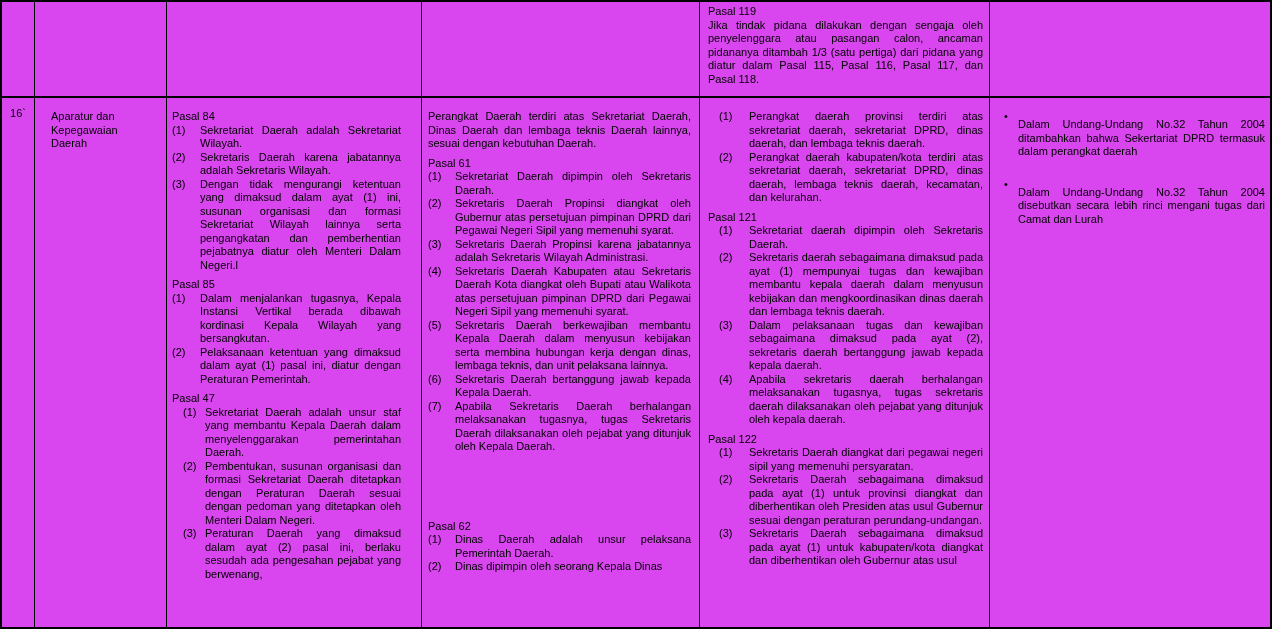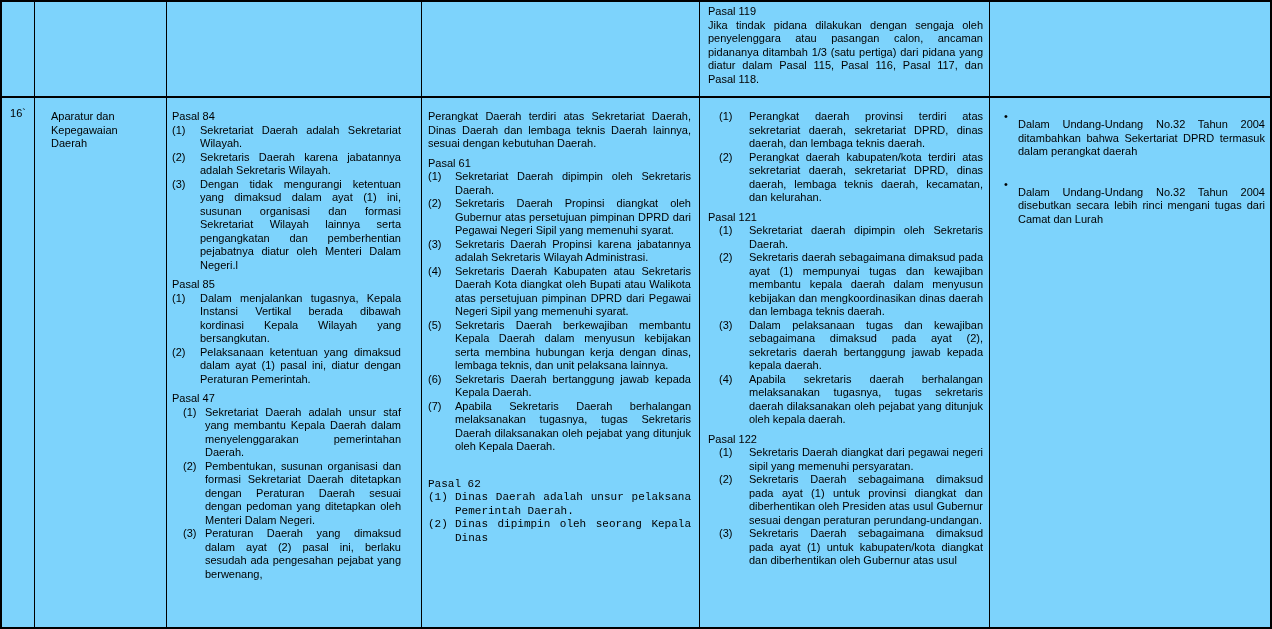--- a/index.html
+++ b/index.html
@@ -1,20 +1,20 @@
 <!DOCTYPE html>
 <html><head>
 <meta charset="utf-8">
 <style>
   * { margin:0; padding:0; box-sizing:border-box; }
   html,body { background:#e9e9e9; }
   body { font-family:"Liberation Sans", sans-serif; }
   .page {
     position:relative; width:1272px; height:629px;
-    background:#7dd3fc; color:#000000; overflow:hidden;
+    background:#d946ef; color:#000000; overflow:hidden;
   }
   .tbl {
     position:absolute; left:0; top:0; width:1272px; height:629px;
     border:2px solid #000;
   }
   .row { display:grid; grid-template-columns:33px 132px 255px 278px 290px 1fr; }
   .row-top  { height:96px; border-bottom:2px solid #000; }
   .row-main { height:529px; }
   .cell {
     border-right:1px solid #000; overflow:hidden;
@@ -32,21 +32,21 @@
   .c2 { text-align:left; padding-left:16px; padding-right:20px; }
   .c3 { padding-left:5px;  padding-right:20px; }
   .c4 { padding-left:6px;  padding-right:8px; }
   .c5 { padding-left:8px;  padding-right:6px; }
   .c6 { padding-left:13px; padding-right:5px; }
 
   .just { text-align:justify; }
   .pasal-h { white-space:pre-wrap; }
 
   .block.gap { margin-top:6px; }
-  .block.gap-large { margin-top:24px;font-family:Liberation Mono, monospace; }
+  .block.gap-large { margin-top:66px; }
 
   .li { display:flex; align-items:flex-start; }
   .li .num { flex:0 0 28px; }
   .li .txt { flex:1 1 auto; text-align:justify; }
   .c3 .li.indent { margin-left:11px; }
   .c3 .li.indent .num { flex-basis:22px; }
   .c4 .li .num { flex-basis:27px; }
   .c5 .li { margin-left:11px; }
   .c5 .li .num { flex-basis:30px; }
 

